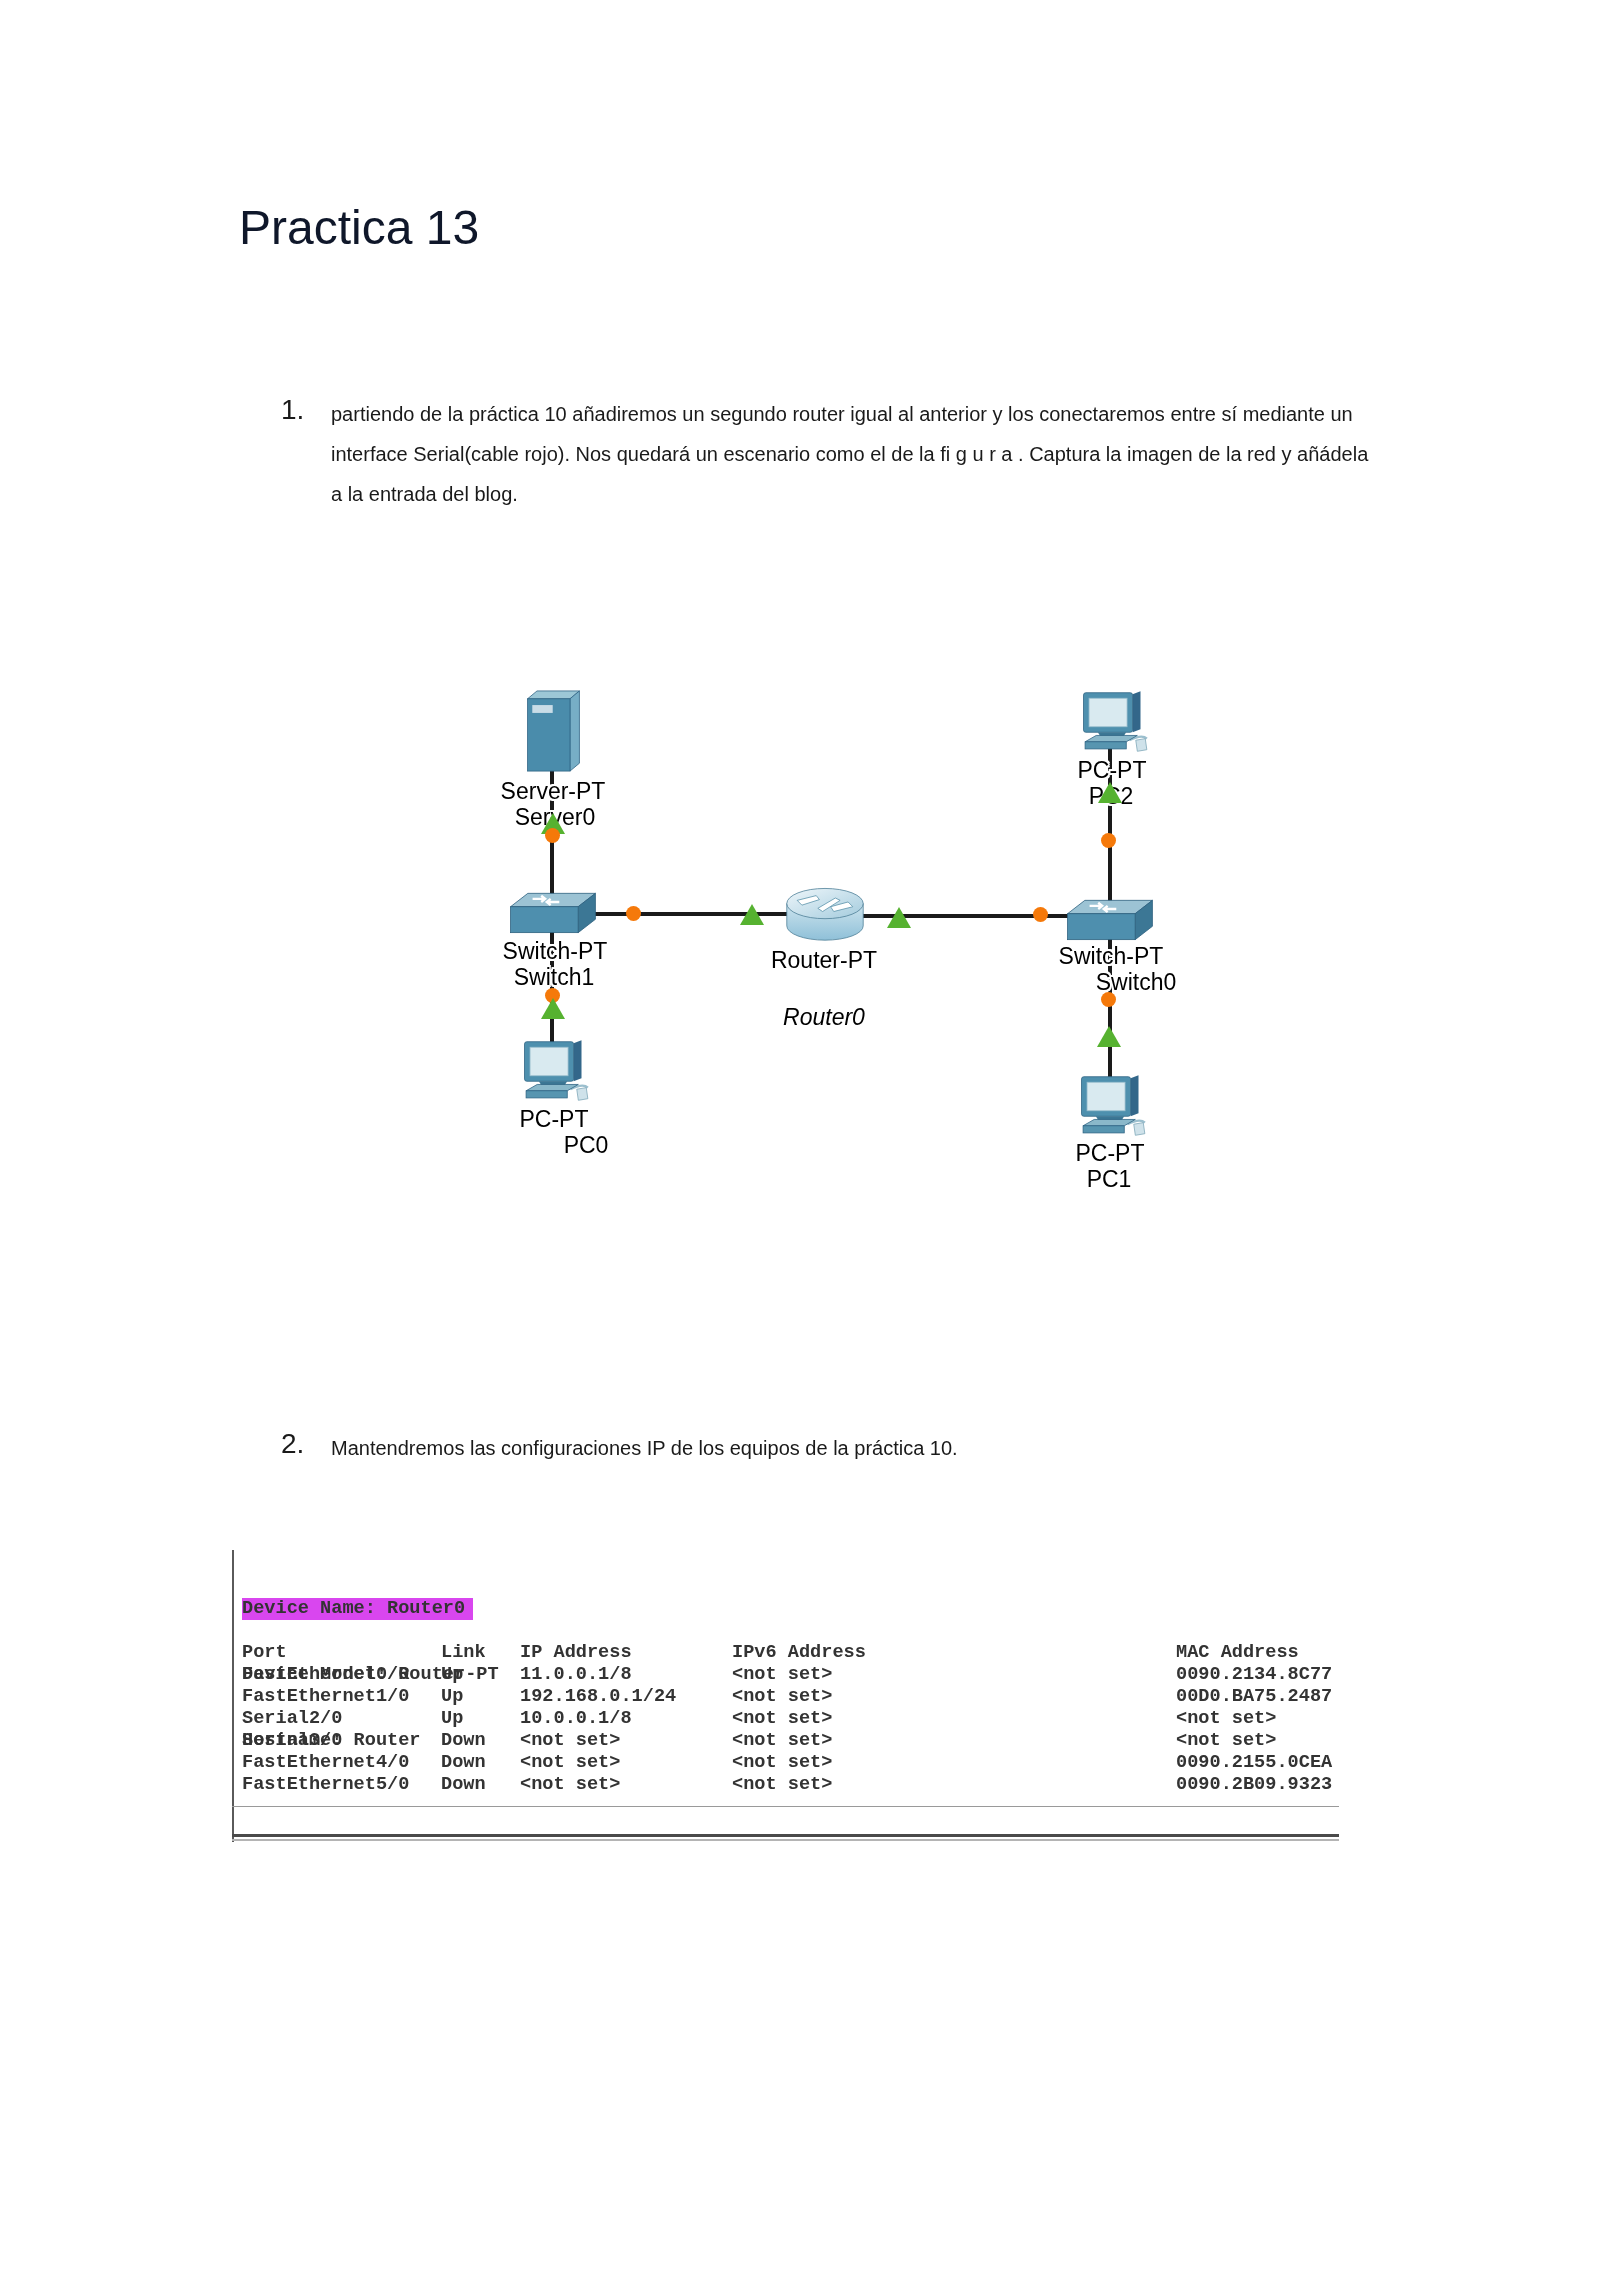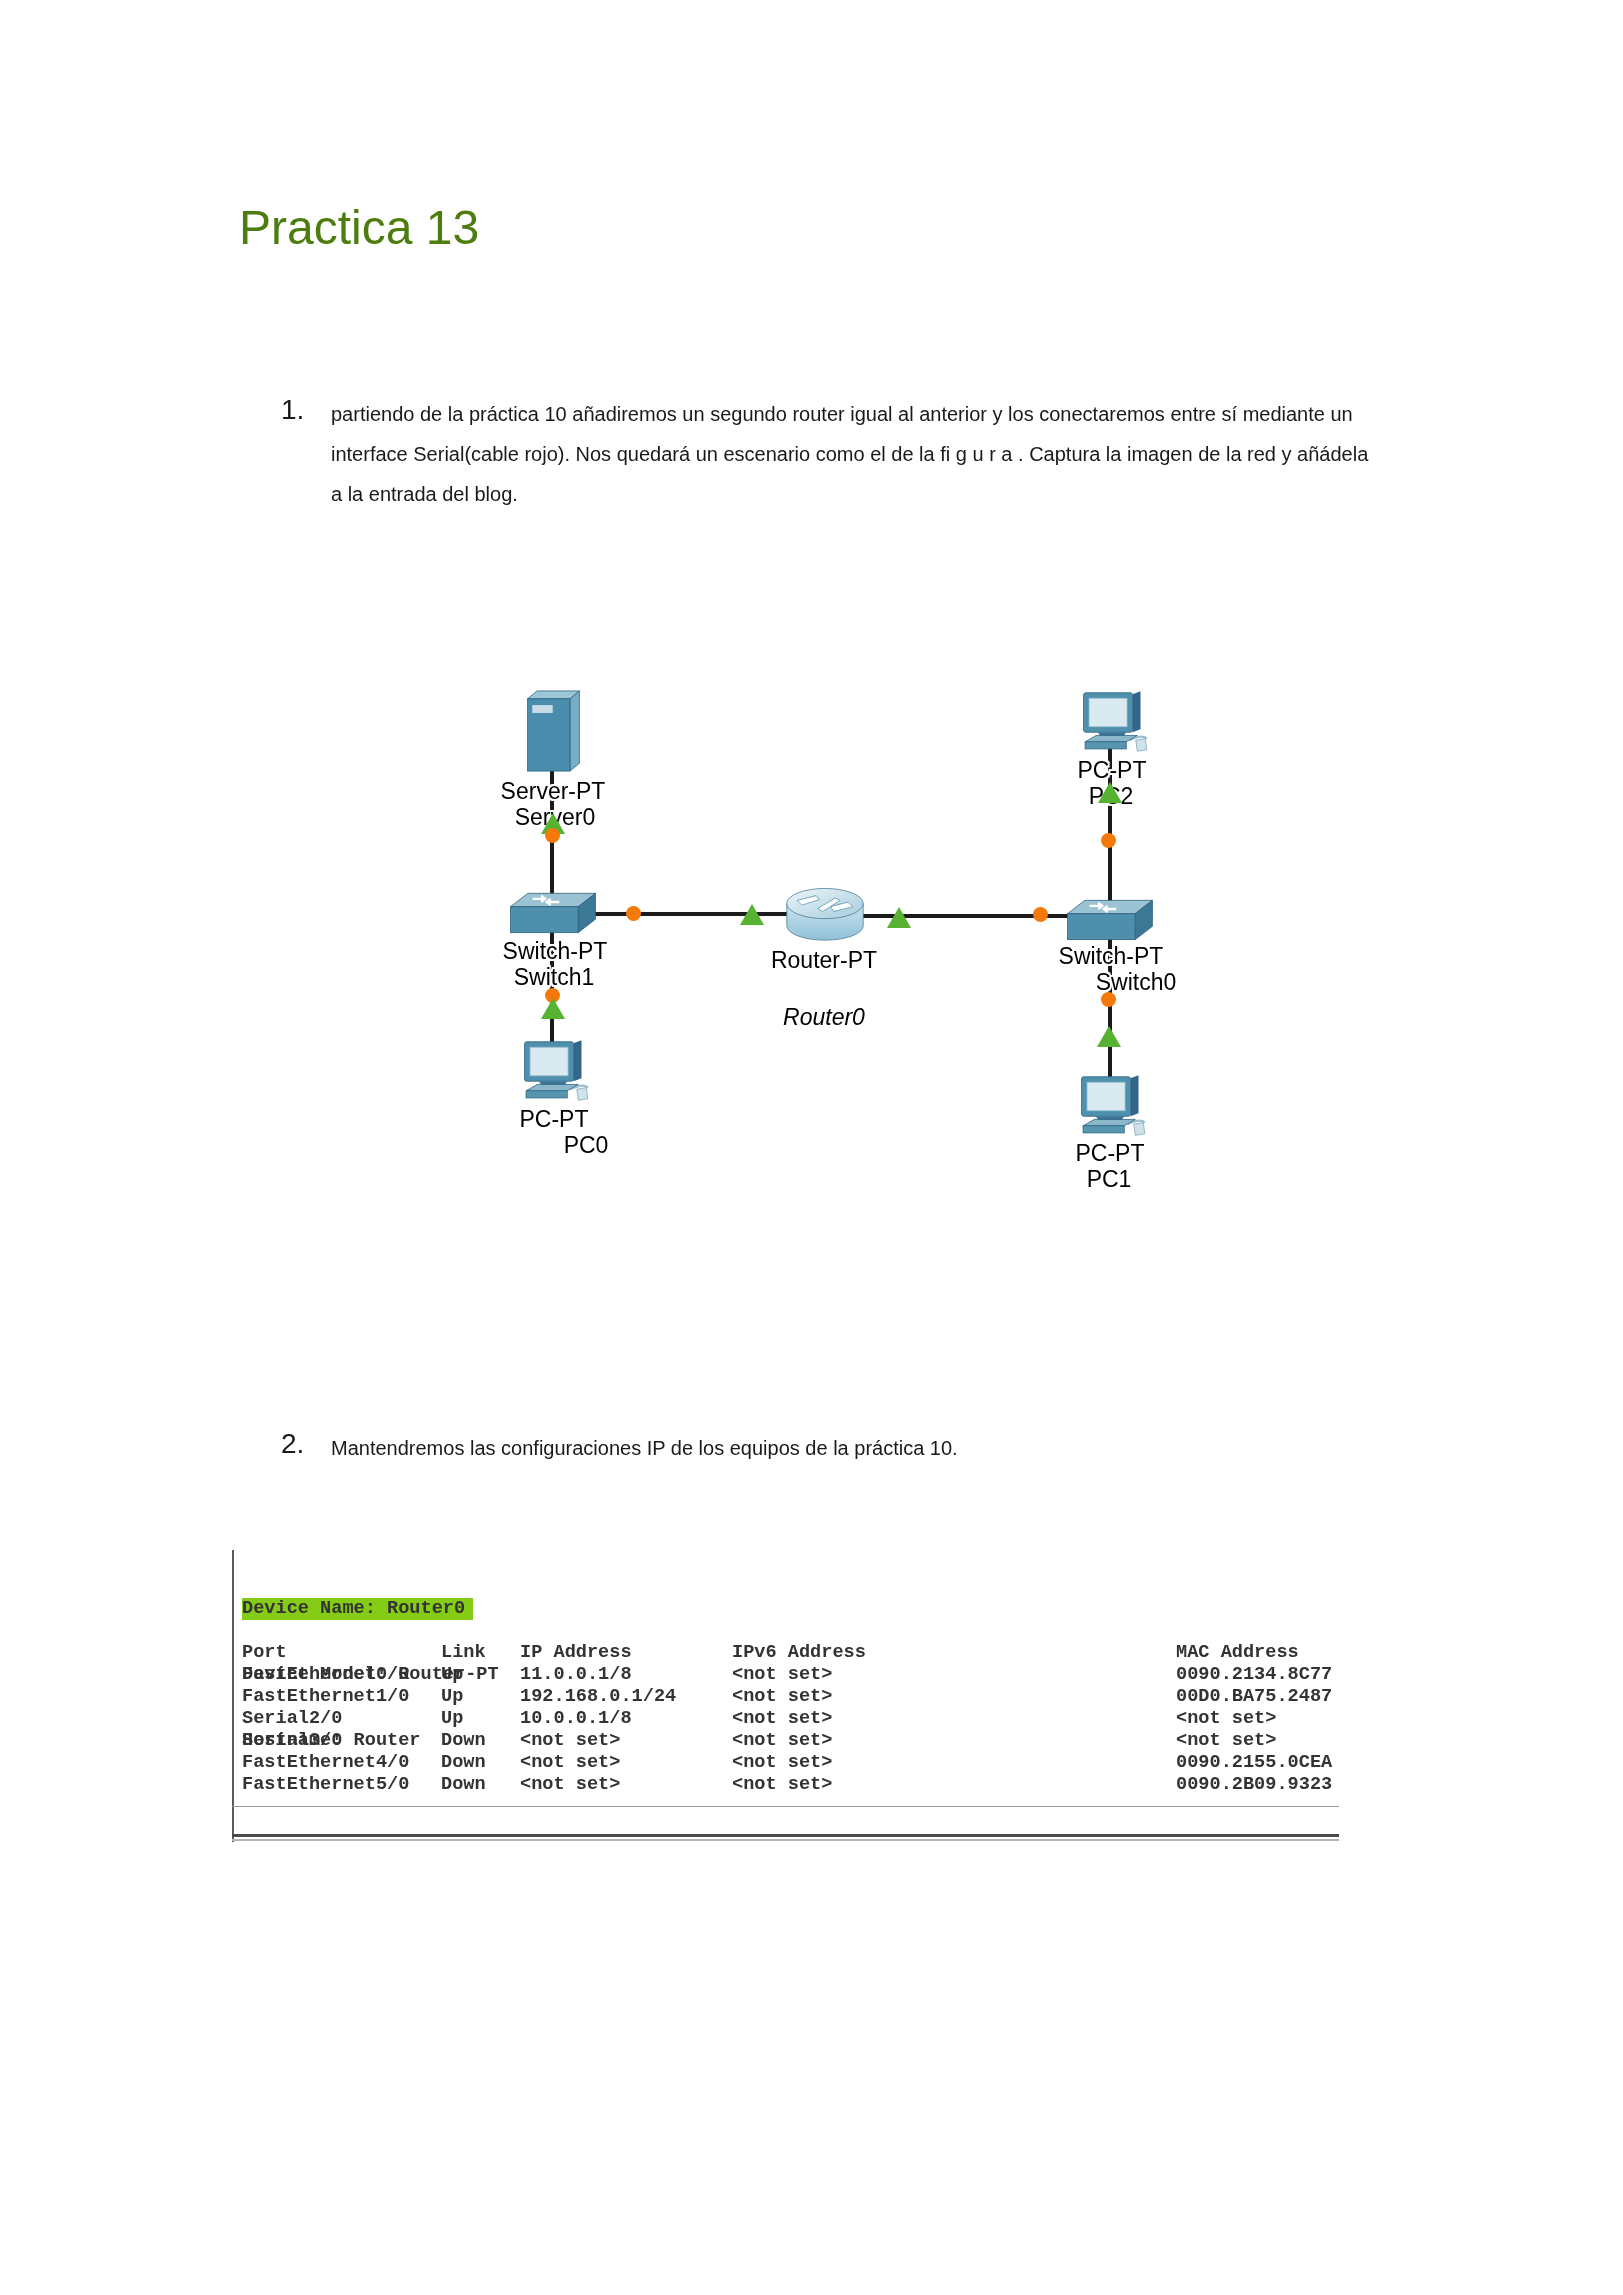--- a/index.html
+++ b/index.html
@@ -1,40 +1,40 @@
 <!DOCTYPE html>
 <html style="font-size:12.7px"><head>
 <meta charset="utf-8">
 <style>
   html,body{margin:0;padding:0;background:#fff;}
   .page{position:relative;width:1623px;height:2295px;background:#ffffff;overflow:hidden;
         font-family:"Liberation Sans",sans-serif;color:#161616;}
 
-  .title{position:absolute;font-size:48px;font-weight:400;letter-spacing:0px;color:#4d7c0f;}
+  .title{position:absolute;font-size:48px;font-weight:400;letter-spacing:0px;color:#0f172a;}
 
   .list-num{position:absolute;font-size:28px;color:#1a1a1a;}
   .list-text{position:absolute;font-size:20px;line-height:40px;color:#1a1a1a;}
 
   
   .link-line{position:absolute;background:#1a1a1a;}
   .dev-label{position:absolute;transform:translateX(-50%);font-size:23px;color:#000;
              white-space:nowrap;
              text-shadow:-1.6px 0 0 #fff,1.6px 0 0 #fff,0 -1.6px 0 #fff,0 1.6px 0 #fff,
                          -1.6px -1.6px 0 #fff,1.6px 1.6px 0 #fff,-1.6px 1.6px 0 #fff,1.6px -1.6px 0 #fff;}
   .tri-up{position:absolute;width:0;height:0;border-left:12px solid transparent;
           border-right:12px solid transparent;border-bottom:21.4px solid #56b230;}
   .dot{position:absolute;width:15px;height:15px;border-radius:50%;background:#f5790a;}
   .icon{position:absolute;}
 
   
   .console-text{font-family:"Liberation Mono",monospace;font-weight:700;font-size:18.6px;
                 line-height:22px;color:#333;white-space:pre;}
   .con-left{position:absolute;left:232px;top:1550px;width:2.4px;height:292px;background:#5a5a5a;}
   .con-info{position:absolute;left:242px;top:1554px;}
-  .con-info .hl{background:#84cc16;display:inline-block;padding-right:8px;}
+  .con-info .hl{background:#d946ef;display:inline-block;padding-right:8px;}
   .con-table{position:absolute;left:242px;top:1642px;display:grid;
              grid-template-columns:199px 79px 212px 444px auto;}
   .con-sep{position:absolute;left:232px;top:1806px;width:1107px;height:0.8px;background:#9a9a9a;}
   .con-phys{position:absolute;left:242px;top:1812px;}
   .con-bot1{position:absolute;left:232px;top:1834px;width:1107px;height:3.2px;background:#4a4a4a;}
   .con-bot2{position:absolute;left:232px;top:1839px;width:1107px;height:1.6px;background:#b4b4b4;}
 </style>
 </head>
 <body>
 

